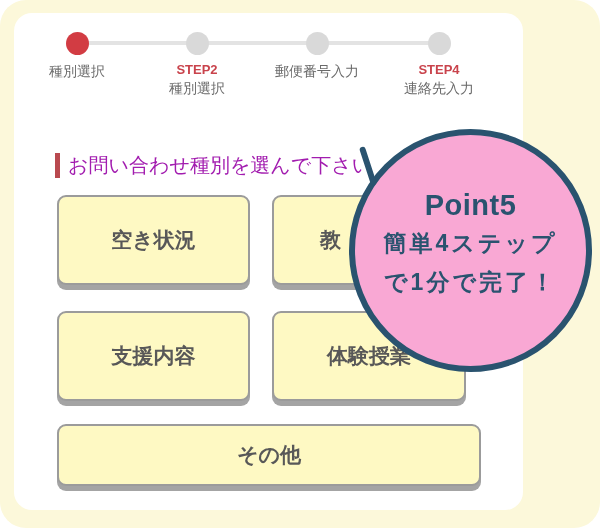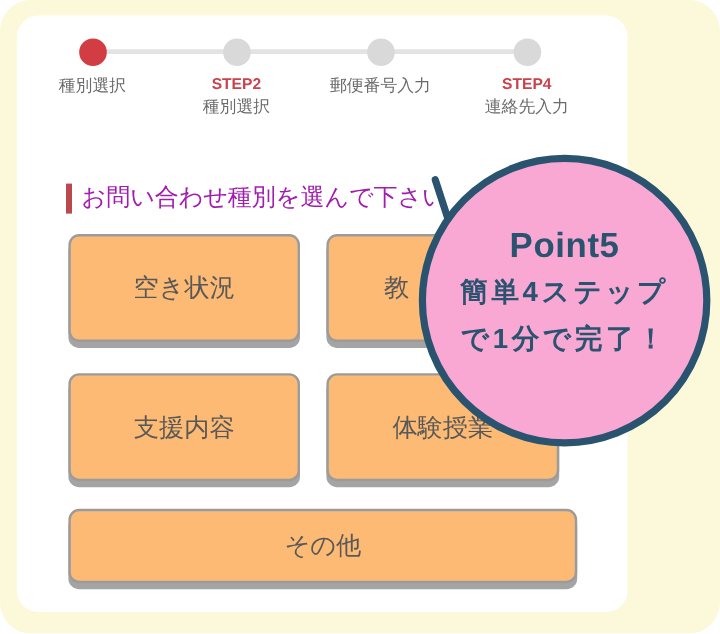--- a/index.html
+++ b/index.html
@@ -88,27 +88,27 @@
     line-height: 25px;
     color: #a21caf;
     white-space: nowrap;
     z-index: 2;
   }
 
   
   .choice {
     position: absolute;
     box-sizing: border-box;
-    background: #fdba74;
+    background: #fef9c3;
     border: 2px solid #9b9b9b;
     border-radius: 9px;
     box-shadow: 0 5px 0 #a4a4a4;
     color: #585858;
     font-size: 21px;
-    font-weight: normal;
+    font-weight: bold;
     display: flex;
     align-items: center;
     justify-content: center;
     z-index: 2;
     cursor: pointer;
     padding: 0;
     font-family: inherit;
   }
   .b1 { left: 57px;  top: 195px; width: 193px; height: 90px; }
   .b2 { left: 272px; top: 195px; width: 194px; height: 90px;

